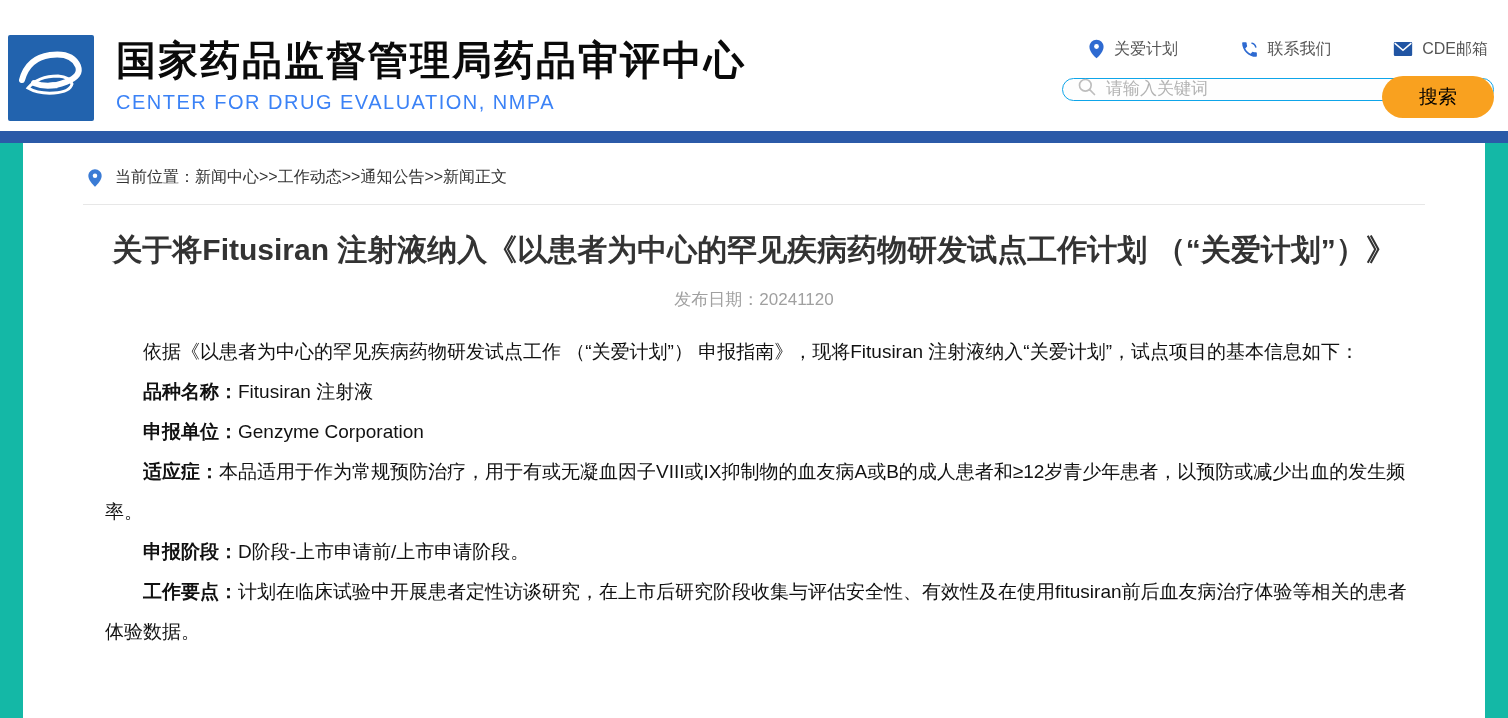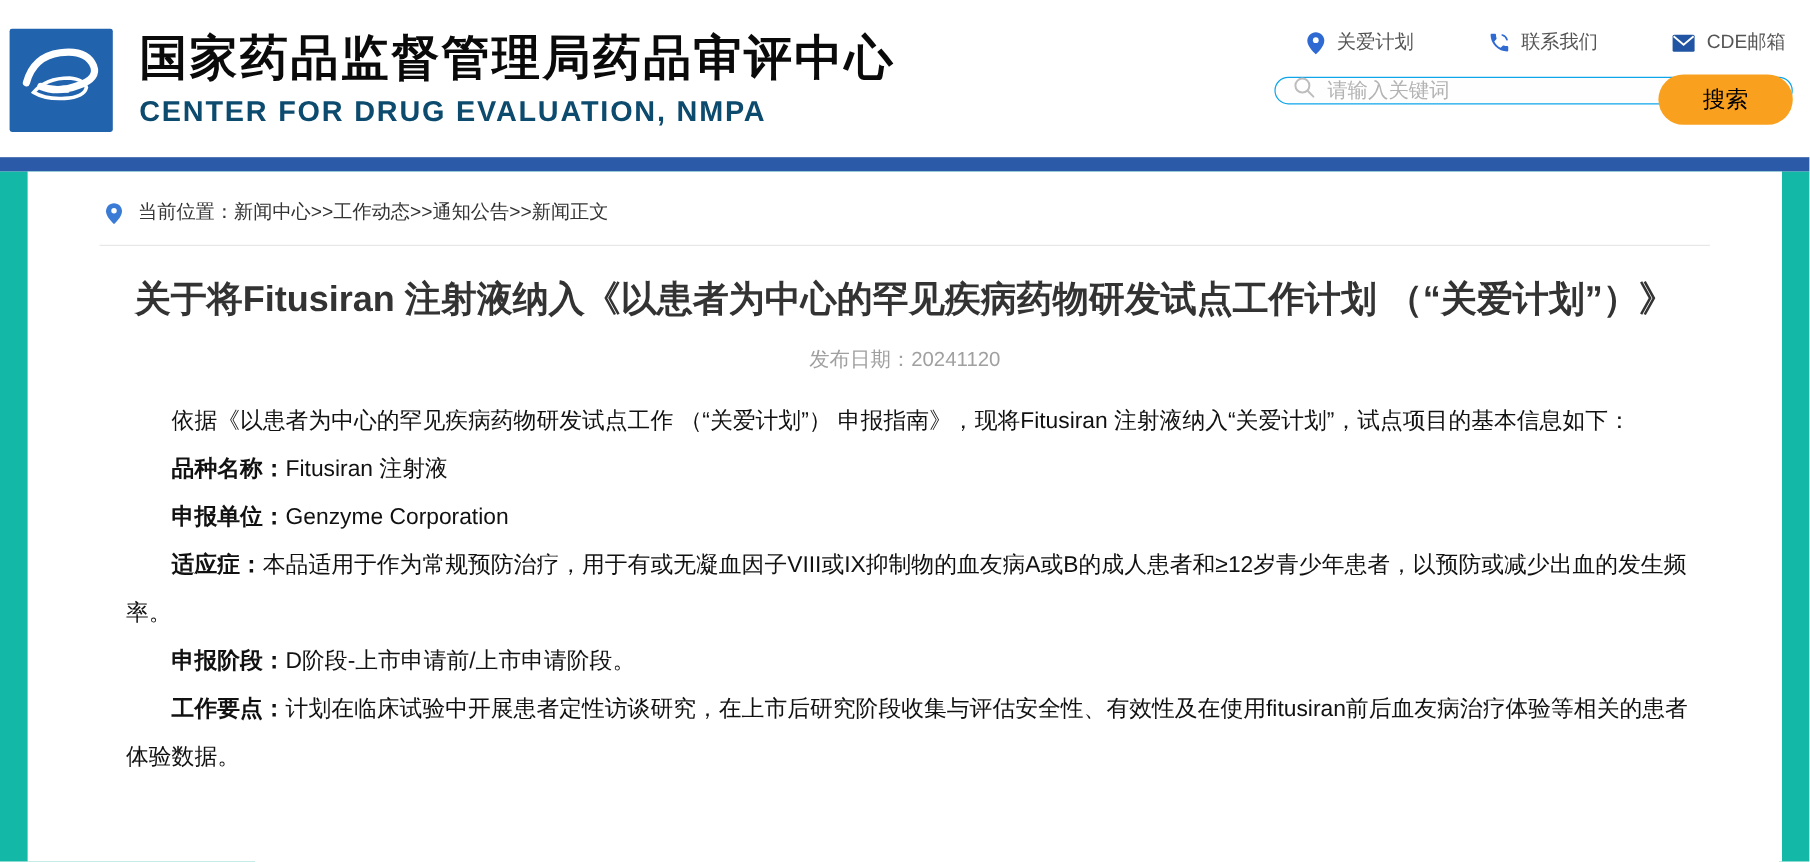--- a/index.html
+++ b/index.html
@@ -1,28 +1,28 @@
 <!DOCTYPE html>
 <html><head>
 <meta charset="utf-8">
 <style>
   * { margin:0; padding:0; box-sizing:border-box; }
   html,body { width:1508px; height:718px; overflow:hidden; background:#fff;
     font-family:"Liberation Sans","DejaVu Sans",sans-serif; }
 
   
   .header { height:131px; background:#fff; display:flex; justify-content:space-between;
-    padding:0 14px 0 8px; }
+    padding:0 14px 0 8px;align-items:center; }
   .brand { display:flex; align-items:flex-start; padding-top:24px; }
   .logo { width:86px; height:86px; background:#2263ae; border-radius:2px; flex:0 0 auto;
     display:flex; align-items:center; justify-content:center; cursor:pointer; }
   .titles { margin-left:22px; padding-top:2px; }
   .site-title { font-size:40px; font-weight:900; color:#0a0a0a; letter-spacing:2px;
     line-height:46px; white-space:nowrap; }
-  .site-subtitle { font-size:24px; font-weight:700; color:#0c4a6e; letter-spacing:1.5px;
+  .site-subtitle { font-size:20px; font-weight:400; color:#3b82f6; letter-spacing:1.5px;
     margin-top:8px; white-space:nowrap; }
 
   .header-right { width:432px; padding-top:25px; flex:0 0 auto; }
   .quick-links { display:flex; justify-content:space-between; padding:0 6px 0 26px; }
   .quick-link { display:flex; align-items:center; gap:9px; cursor:pointer;
     font-size:16px; color:#555; }
   .quick-link svg { display:block; }
 
   .search-row { position:relative; margin-top:16px; height:42px; }
   .search-box { position:absolute; left:0; top:2px; width:432px; height:23px;

